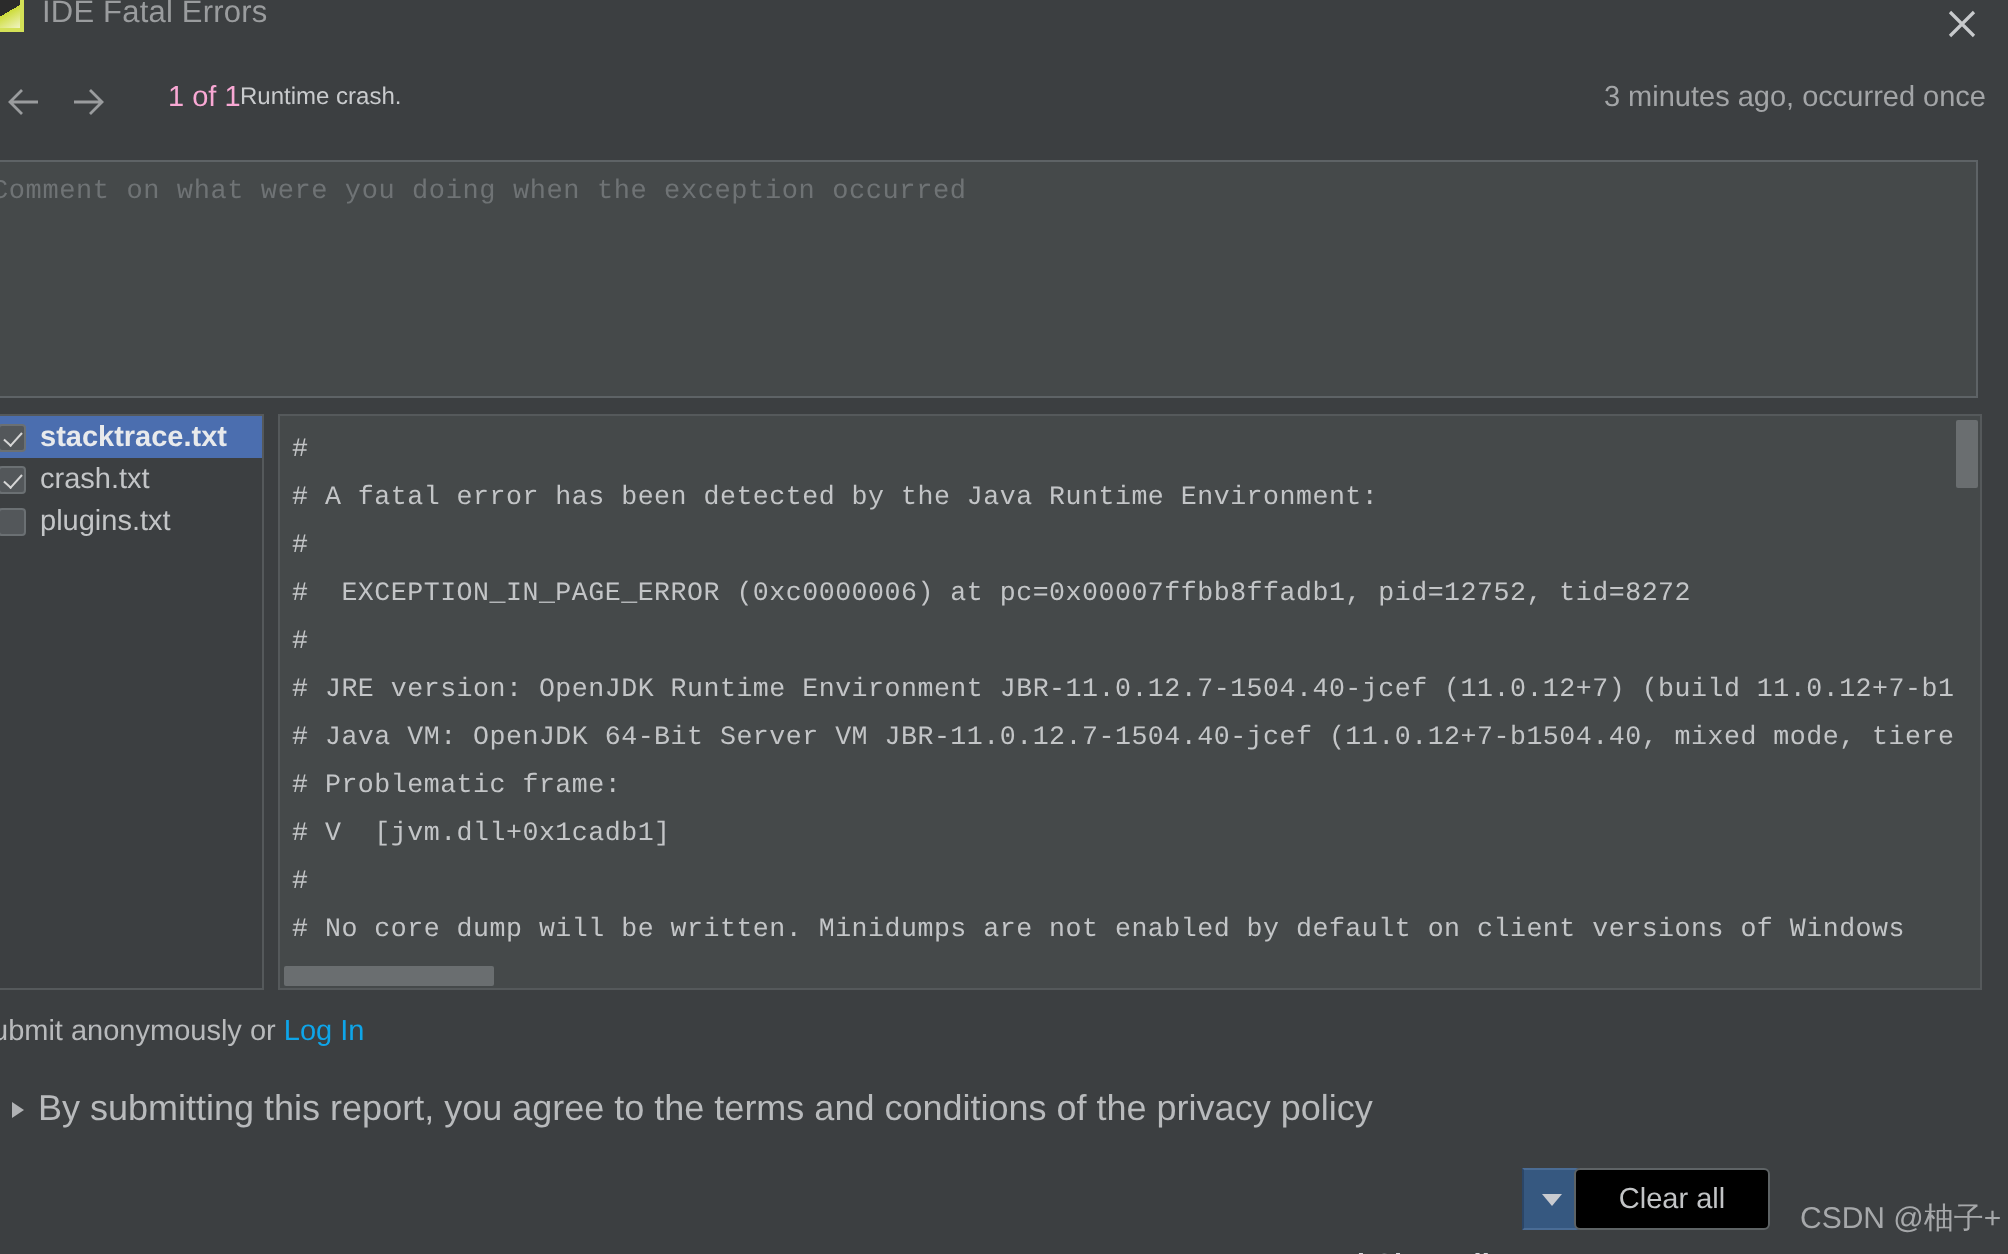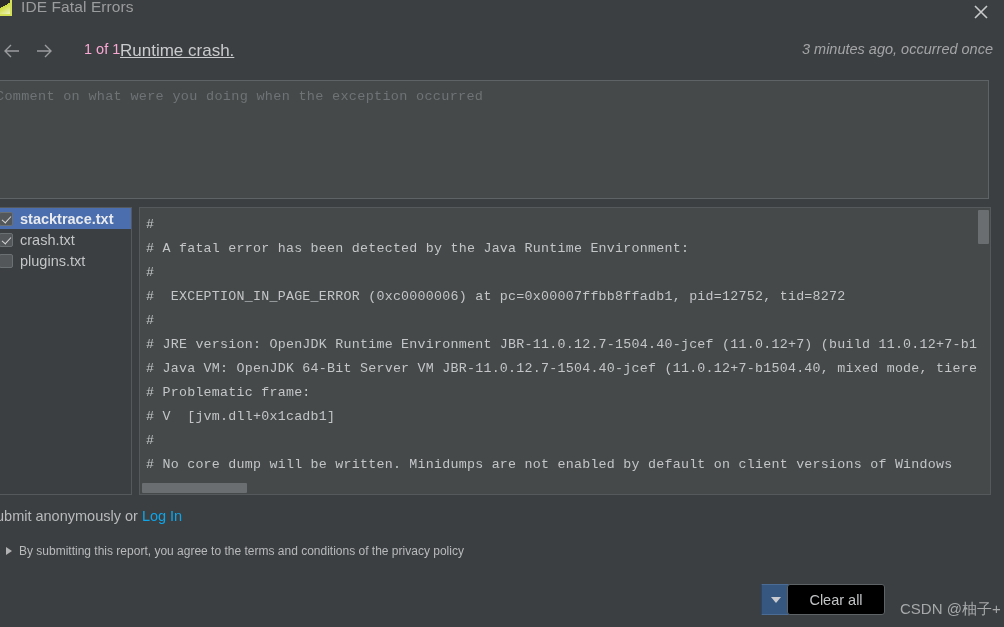--- a/index.html
+++ b/index.html
@@ -74,32 +74,30 @@
   #counter {
     position: absolute;
     left: 84px; top: 7px;
     font-size: 14.5px;
     color: #f9a8d4;
     white-space: nowrap;
   }
   #crash-title {
     position: absolute;
     left: 120px; top: 7px;
-    font-size: 17px;
+    font-size: 12px;
     color: #c9cbcd;
     white-space: nowrap;
-    text-decoration: underline;
   }
   #occurred {
     position: absolute;
     right: 11px; top: 7px;
     font-size: 14.5px;
     color: #a3a5a7;
     white-space: nowrap;
-    font-style: italic;
   }
 
   
   #comment-box {
     position: absolute;
     left: -4px; top: 80px;
     width: 993px; height: 119px;
     background: #45494a;
     border: 1px solid #5e6366;
     border-left: none;
@@ -225,21 +223,21 @@
     gap: 7px;
   }
   #privacy-tri {
     width: 0; height: 0;
     border-left: 6px solid #b0b2b4;
     border-top: 4.5px solid transparent;
     border-bottom: 4.5px solid transparent;
     cursor: default;
   }
   #privacy-text {
-    font-size: 12px;
+    font-size: 18px;
     color: #b8babc;
     white-space: nowrap;
   }
 
   
   #btn-report {
     position: absolute;
     left: 589px; top: 584px;
     height: 31px;
     display: flex;

